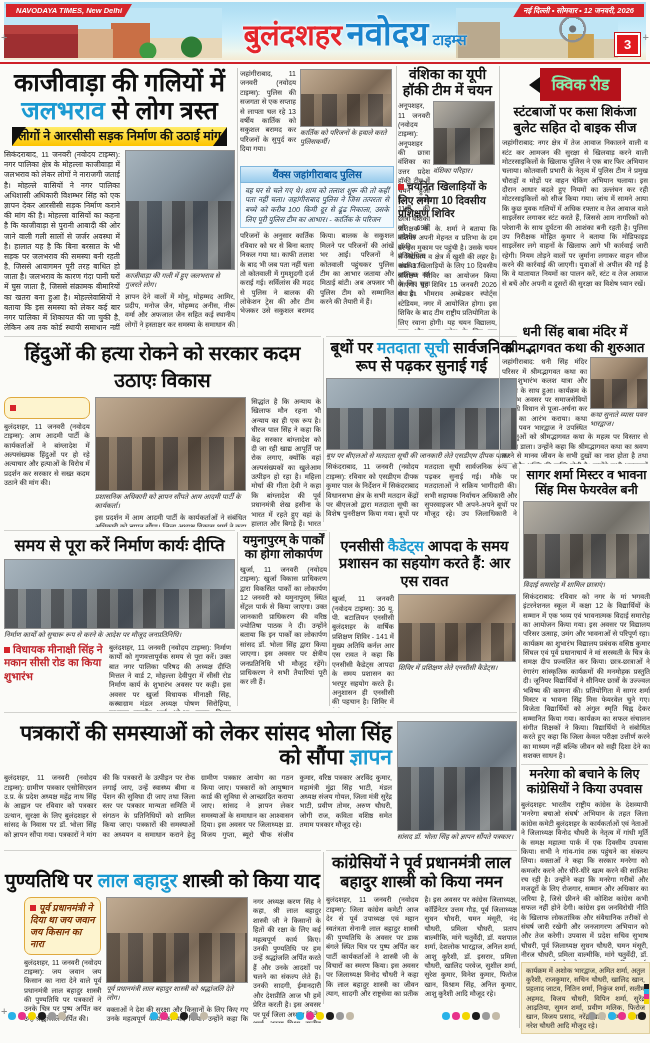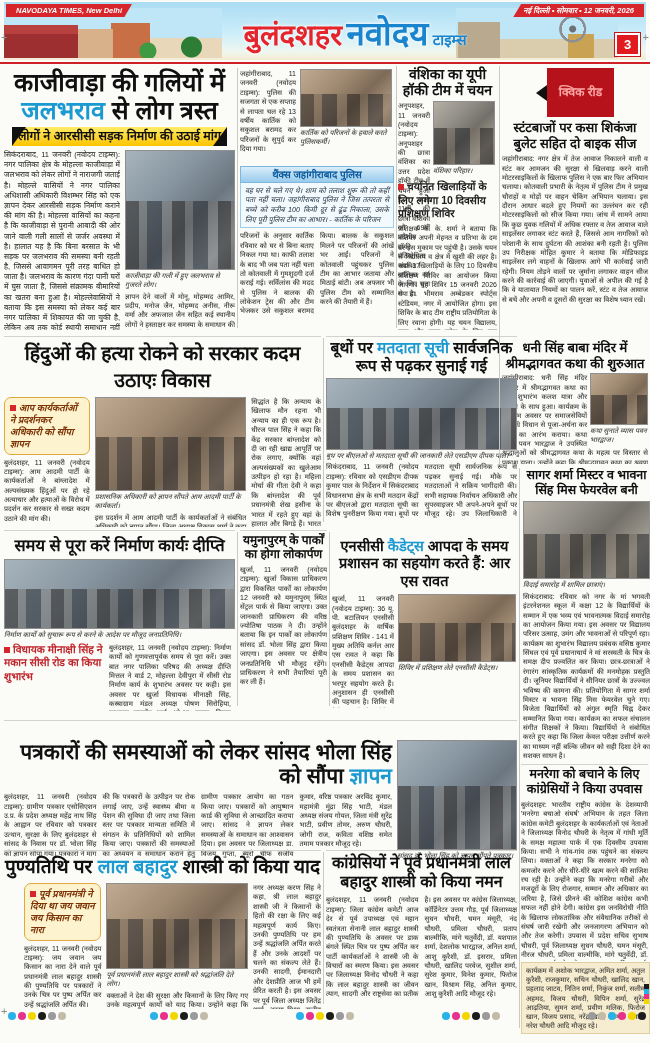--- a/index.html
+++ b/index.html
@@ -54,21 +54,21 @@
   .banner::before{content:"";position:absolute;left:0;top:0;border-top:19px solid #111;border-right:14px solid transparent;}
   .banner::after{content:"";position:absolute;right:0;top:0;border-bottom:19px solid #111;border-left:14px solid transparent;}
   .notebox{background:#fdf4cf;border:1px solid #dfa93e;border-radius:7px;padding:4px 5px;
     font-size:9.5px;font-weight:800;font-style:italic;color:#7c3305;line-height:1.25;}
   .notebox .sq{display:inline-block;width:6px;height:6px;background:#d6252b;margin-right:3px;}
   .subhead{font-size:10.5px;font-weight:800;line-height:1.3;color:#1d1d1d;}
   .subhead .sq{display:inline-block;width:6px;height:6px;background:#d6252b;margin-right:3px;}
   .subhead-red{color:#c0272d;}
   .qr-row{display:flex;justify-content:center;align-items:center;margin:2px 0 3px 0;}
   .qr-tri{width:0;height:0;border-right:11px solid #111;border-top:8px solid transparent;border-bottom:8px solid transparent;}
-  .qr-box{background:#b5121b;color:#fca5a5;font-size:12px;font-weight:800;line-height:17px;padding:16px 12px;}
+  .qr-box{background:#b5121b;color:#86efac;font-size:16px;font-weight:800;line-height:17px;padding:8px 12px;}
   .thanks-head{background:linear-gradient(#d9edfa,#98cbec);border:1px solid #7fb6dc;color:#0a5a9e;
     font-size:10px;font-weight:800;text-align:center;line-height:15px;}
   .thanks-body{background:#f3fafe;border:1px solid #9fcdec;border-top:none;padding:3px 4px;
     font-size:7.2px;font-style:italic;line-height:1.35;color:#20303c;text-align:justify;}
   .namesbox{background:#f6eccf;border:1px solid #e0cf9e;padding:3px 4px;font-size:7px;line-height:1.32;text-align:justify;color:#2a2a2a;}
   .cols2{column-count:2;column-gap:6px;}
   .cols4{column-count:4;column-gap:6px;}
   .vrule{position:absolute;width:1px;background:#c9c9c5;}
 
   
@@ -162,21 +162,21 @@
         <div class="caption">कथा सुनाते व्यास पवन भारद्वाज।</div>
       </div>
       <div class="body body-sm">जहांगीराबाद: धनी सिंह मंदिर परिसर में श्रीमद्भागवत कथा का भव्य शुभारंभ कलश यात्रा और आरती के साथ हुआ। कार्यक्रम के शुभारंभ अवसर पर समाजसेवियों ने विधि विधान से पूजा-अर्चना कर कथा का आरंभ कराया। कथा व्यास पवन भारद्वाज ने उपस्थित श्रद्धालुओं को श्रीमद्भागवत कथा के महत्व पर विस्तार से प्रकाश डाला। उन्होंने कहा कि श्रीमद्भागवत कथा का श्रवण करने से मानव जीवन के सभी दुखों का नाश होता है तथा ज्ञान और भक्ति की प्राप्ति होती है। उन्होंने सभी भक्तजनों से आह्वान किया कि जहां भी श्रीमद्भागवत कथा का आयोजन हो, वहां अवश्य पहुंचकर इसका श्रवण करें। समाजसेवी सूचि भारद्वाज ने आयोजकों का आभार व्यक्त करते हुए कहा कि कथा सुनने के साथ धर्म लाभ अवश्य लें। कथा के माध्यम से समाज में सकारात्मक ऊर्जा और आध्यात्मिक चेतना का संचार होता है।</div>
     </div>
   </div>
 
   <div class="abs" style="left:4px;top:336px;width:317px;height:188px;border-top:1px solid #d2d2ce;padding-top:2px;">
     <div class="hl" style="font-size:19.5px;">हिंदुओं की हत्या रोकने को सरकार कदम उठाएः विकास</div>
     <div style="display:flex;gap:5px;margin-top:4px;">
       <div style="width:86px;">
-        <div class="notebox"><span class="sq"></span><span>आप कार्यकर्ताओं ने प्रदर्शनकर अधिकारी को सौंपा ज्ञापन</span></div>
+        <div class="notebox"><span class="sq"></span></div>
         <div class="body body-sm" style="margin-top:3px;height:92px;">बुलंदशहर, 11 जनवरी (नवोदय टाइम्स): आम आदमी पार्टी के कार्यकर्ताओं ने बांग्लादेश में अल्पसंख्यक हिंदुओं पर हो रहे अत्याचार और हत्याओं के विरोध में प्रदर्शन कर सरकार से सख्त कदम उठाने की मांग की।</div>
       </div>
       <div style="width:152px;">
         <div class="photo ph-warm" style="height:92px;"></div>
         <div class="caption">प्रशासनिक अधिकारी को ज्ञापन सौंपते आम आदमी पार्टी के कार्यकर्ता।</div>
         <div class="body body-sm" style="margin-top:2px;height:44px;">इस प्रदर्शन में आम आदमी पार्टी के कार्यकर्ताओं ने संबंधित अधिकारी को ज्ञापन सौंपा। जिला अध्यक्ष विकास शर्मा ने कहा कि बांग्लादेश में हिंदू समुदाय के खिलाफ लगातार हो रहे हमले चिंताजनक और दुर्भाग्यपूर्ण हैं। केंद्र सरकार को बांग्लादेश सरकार पर कूटनीतिक दबाव बनाकर वहां हिंदुओं की सुरक्षा सुनिश्चित करानी चाहिए। उन्होंने कहा कि यदि आज भारत सरकार ने निर्णायक कदम नहीं उठाए, तो आने वाले समय में यह न केवल सीमा क्षेत्र के लिए खतरा बनेगा, बल्कि भारत की अंतरराष्ट्रीय साख पर भी असर पड़ेगा।</div>
       </div>
       <div class="body body-sm" style="width:70px;height:156px;">सिद्धांत है कि अन्याय के खिलाफ मौन रहना भी अन्याय का ही एक रूप है। धीरज पाल सिंह ने कहा कि केंद्र सरकार बांग्लादेश को दी जा रही खाद्य आपूर्ति पर रोक लगाए, क्योंकि वहां अल्पसंख्यकों का खुलेआम उत्पीड़न हो रहा है। महिला मोर्चा की गीता देवी ने कहा कि बांग्लादेश की पूर्व प्रधानमंत्री शेख हसीना के भारत में रहते हुए वहां के हालात और बिगड़े हैं। भारत सरकार को हिंदुओं के विरुद्ध हो रही हिंसा व गजब अत्याचार रोकने के लिए ठोस कदम उठाने चाहिए। इस अवसर पर तमाम कार्यकर्ता मौजूद रहे।</div>
     </div>
   </div>
@@ -218,41 +218,41 @@
     </div>
     <div style="display:flex;gap:4px;margin-top:4px;">
       <div class="body body-sm" style="width:62px;height:118px;">खुर्जा, 11 जनवरी (नवोदय टाइम्स): 36 यू. पी. बटालियन एनसीसी बुलंदशहर के वार्षिक प्रशिक्षण शिविर - 141 में मुख्य अतिथि कर्नल आर एस रावत ने कहा कि एनसीसी कैडेट्स आपदा के समय प्रशासन का भरपूर सहयोग करते हैं। अनुशासन ही एनसीसी की पहचान है। शिविर में कैडेट्स को मैप रीडिंग, फायरिंग, ड्रिल व आपदा प्रबंधन का प्रशिक्षण दिया गया। कैंप के प्रशिक्षण में इंस्पेक्टर आनंद कुमार एवं टीम के सदस्यों ने आपदा प्रबंधन के बारे में कैडेट्स को जागरूक किया। जिसमें कि घो. पी. आर. देने का तरीका, स्ट्रेचर बनाना, बाढ़ से बचाव, घाव की पट्टी व पट्टी बांधने का तरीका बताया गया।</div>
       <div style="width:118px;">
         <div class="photo ph-warm" style="height:66px;"></div>
         <div class="caption">शिविर में प्रशिक्षण लेते एनसीसी कैडेट्स।</div>
       </div>
     </div>
   </div>
 
-  <div class="abs" style="left:4px;top:712px;width:513px;height:134px;border-top:1px solid #d2d2ce;padding-top:19px;margin-top:8px;">
+  <div class="abs" style="left:4px;top:712px;width:513px;height:134px;border-top:1px solid #d2d2ce;padding-top:8px;">
     <div style="display:flex;gap:5px;">
       <div style="width:388px;">
         <div class="hl" style="font-size:21px;line-height:1.15;text-align:right;">
           <span>पत्रकारों की समस्याओं को लेकर सांसद भोला सिंह को सौंपा </span><span class="accent">ज्ञापन</span>
         </div>
         <div class="body body-sm cols4" style="margin-top:4px;height:72px;">बुलंदशहर, 11 जनवरी (नवोदय टाइम्स): ग्रामीण पत्रकार एसोसिएशन उ.प्र. के प्रदेश अध्यक्ष महेंद्र नाथ सिंह के आह्वान पर रविवार को पत्रकार उत्थान, सुरक्षा के लिए बुलंदशहर से सांसद के निवास पर डॉ. भोला सिंह को ज्ञापन सौंपा गया। पत्रकारों ने मांग की कि पत्रकारों के उत्पीड़न पर रोक लगाई जाए, उन्हें स्वास्थ्य बीमा व पेंशन की सुविधा दी जाए तथा जिला स्तर पर पत्रकार मान्यता समिति में संगठन के प्रतिनिधियों को शामिल किया जाए। पत्रकारों की समस्याओं का अध्ययन व समाधान कराने हेतु ग्रामीण पत्रकार आयोग का गठन किया जाए। पत्रकारों को आयुष्मान कार्ड की सुविधा से आच्छादित कराया जाए। सांसद ने ज्ञापन लेकर समस्याओं के समाधान का आश्वासन दिया। इस अवसर पर जिलाध्यक्ष डा. विजय गुप्ता, ब्यूरो चीफ संजीव कुमार, वरिष्ठ पत्रकार अरविंद कुमार, महामंत्री मुंद्रा सिंह भाटी, मंडल अध्यक्ष संजय गोयल, जिला मंत्री सुरेंद्र भाटी, प्रवीण तोमर, अरुण चौधरी, जोगी राज, कविता वशिष्ठ समेत तमाम पत्रकार मौजूद रहे।</div>
       </div>
       <div style="width:120px;">
         <div class="photo ph-cool" style="height:108px;"></div>
         <div class="caption">सांसद डॉ. भोला सिंह को ज्ञापन सौंपते पत्रकार।</div>
       </div>
     </div>
   </div>
 
   <div class="abs" style="left:521px;top:764px;width:127px;height:194px;border-top:1px solid #d2d2ce;padding-top:2px;">
     <div class="hl" style="font-size:12.5px;line-height:1.2;">मनरेगा को बचाने के लिए कांग्रेसियों ने किया उपवास</div>
     <div class="body body-sm" style="margin-top:3px;height:158px;">बुलंदशहर: भारतीय राष्ट्रीय कांग्रेस के देशव्यापी 'मनरेगा बचाओ संघर्ष' अभियान के तहत जिला कांग्रेस कमेटी बुलंदशहर के कार्यकर्ताओं एवं नेताओं ने जिलाध्यक्ष विनोद चौधरी के नेतृत्व में गांधी मूर्ति के समक्ष महात्मा पार्क में एक दिवसीय उपवास किया। सभी ने गांव-गांव तक पहुंचने का संकल्प लिया। वक्ताओं ने कहा कि सरकार मनरेगा को कमजोर करने और धीरे-धीरे खत्म करने की साजिश रच रही है। उन्होंने कहा कि मनरेगा गरीबों और मजदूरों के लिए रोजगार, सम्मान और अधिकार का जरिया है, जिसे छीनने की कोशिश कांग्रेस कभी सफल नहीं होने देगी। कांग्रेस इस जनविरोधी नीति के खिलाफ लोकतांत्रिक और संवैधानिक तरीकों से संघर्ष जारी रखेगी और जनजागरण अभियान को और तेज करेगी। उपवास में प्रदेश सचिव सुभाष चौधरी, पूर्व जिलाध्यक्ष सुधन चौधरी, चमन मंसूरी, नीरज चौधरी, प्रमिला वाल्मीकि, मांगे चतुर्वेदी, डॉ. यशपाल शर्मा, देशलोक भारद्वाज, अनिल शर्मा, आशु कुरैशी आदि शामिल रहे।</div>
   </div>
 
-  <div class="abs" style="left:4px;top:850px;width:317px;height:156px;border-top:1px solid #d2d2ce;padding-top:2px;">
+  <div class="abs" style="left:4px;top:850px;width:317px;height:156px;border-top:1px solid #d2d2ce;padding-top:16px;">
     <div class="hl" style="font-size:19px;">
       <span>पुण्यतिथि पर </span><span class="accent">लाल बहादुर</span><span> शास्त्री को किया याद</span>
     </div>
     <div style="display:flex;gap:5px;margin-top:4px;">
       <div style="width:82px;margin-left:20px;">
         <div class="notebox"><span class="sq"></span><span>पूर्व प्रधानमंत्री ने दिया था जय जवान जय किसान का नारा</span></div>
         <div class="body body-sm" style="margin-top:3px;height:58px;">बुलंदशहर, 11 जनवरी (नवोदय टाइम्स): जय जवान जय किसान का नारा देने वाले पूर्व प्रधानमंत्री लाल बहादुर शास्त्री की पुण्यतिथि पर पत्रकारों ने उनके चित्र पर पुष्प अर्पित कर उन्हें श्रद्धांजलि अर्पित की।</div>
       </div>
       <div style="width:150px;">
         <div class="photo ph-warm" style="height:84px;"></div>

